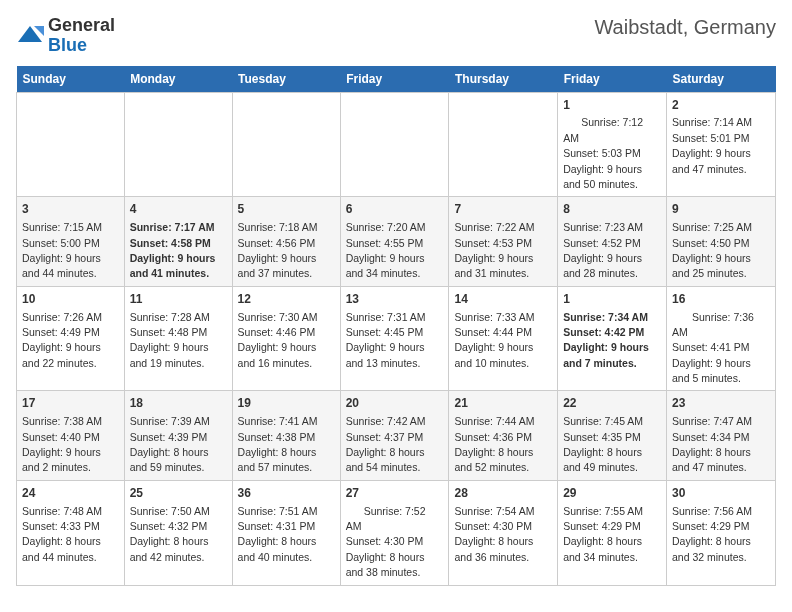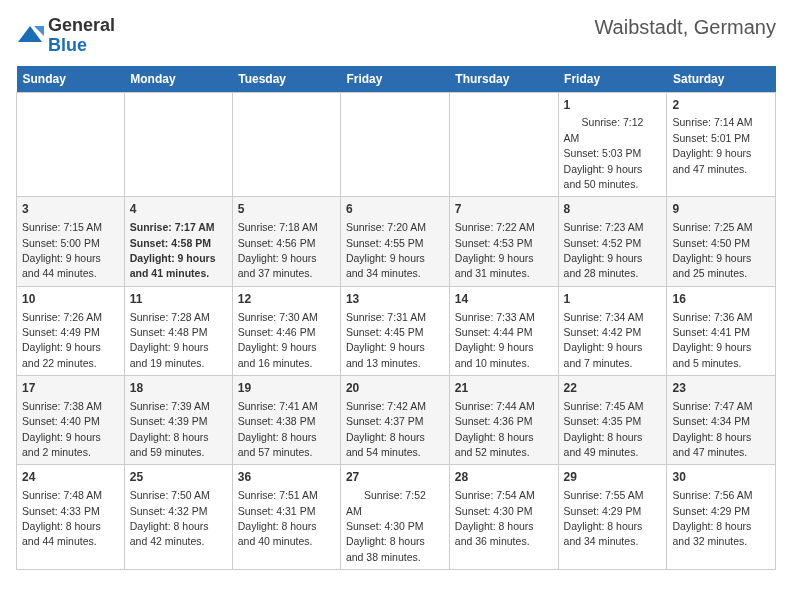--- a/index.html
+++ b/index.html
@@ -164,24 +164,24 @@
 Daylight: 9 hours and 19 minutes.</span></td>
         <td><span class="day-num">12</span><span class="day-info" style="white-space: pre-line;">Sunrise: 7:30 AM
 Sunset: 4:46 PM
 Daylight: 9 hours and 16 minutes.</span></td>
         <td><span class="day-num">13</span><span class="day-info" style="white-space: pre-line;">Sunrise: 7:31 AM
 Sunset: 4:45 PM
 Daylight: 9 hours and 13 minutes.</span></td>
         <td><span class="day-num">14</span><span class="day-info" style="white-space: pre-line;">Sunrise: 7:33 AM
 Sunset: 4:44 PM
 Daylight: 9 hours and 10 minutes.</span></td>
-        <td><span class="day-num">1</span><span class="day-info" style="white-space: pre-line;">Sunrise: 7:34 AM
+        <td><span class="day-num">1</span><span class="day-info" style="white-space: pre-line; font-weight: bold;">Sunrise: 7:34 AM
 Sunset: 4:42 PM
 Daylight: 9 hours and 7 minutes.</span></td>
-        <td><span class="day-num">16</span><span class="day-info" style="white-space: pre-line;">Sunrise: 7:36 AM
+        <td><span class="day-num">16</span><span class="day-info" style="white-space: pre-line; margin-left: 20px;">Sunrise: 7:36 AM
 Sunset: 4:41 PM
 Daylight: 9 hours and 5 minutes.</span></td>
       </tr>
       <tr>
         <td><span class="day-num">17</span><span class="day-info" style="white-space: pre-line;">Sunrise: 7:38 AM
 Sunset: 4:40 PM
 Daylight: 9 hours and 2 minutes.</span></td>
         <td><span class="day-num">18</span><span class="day-info" style="white-space: pre-line;">Sunrise: 7:39 AM
 Sunset: 4:39 PM
 Daylight: 8 hours and 59 minutes.</span></td>

